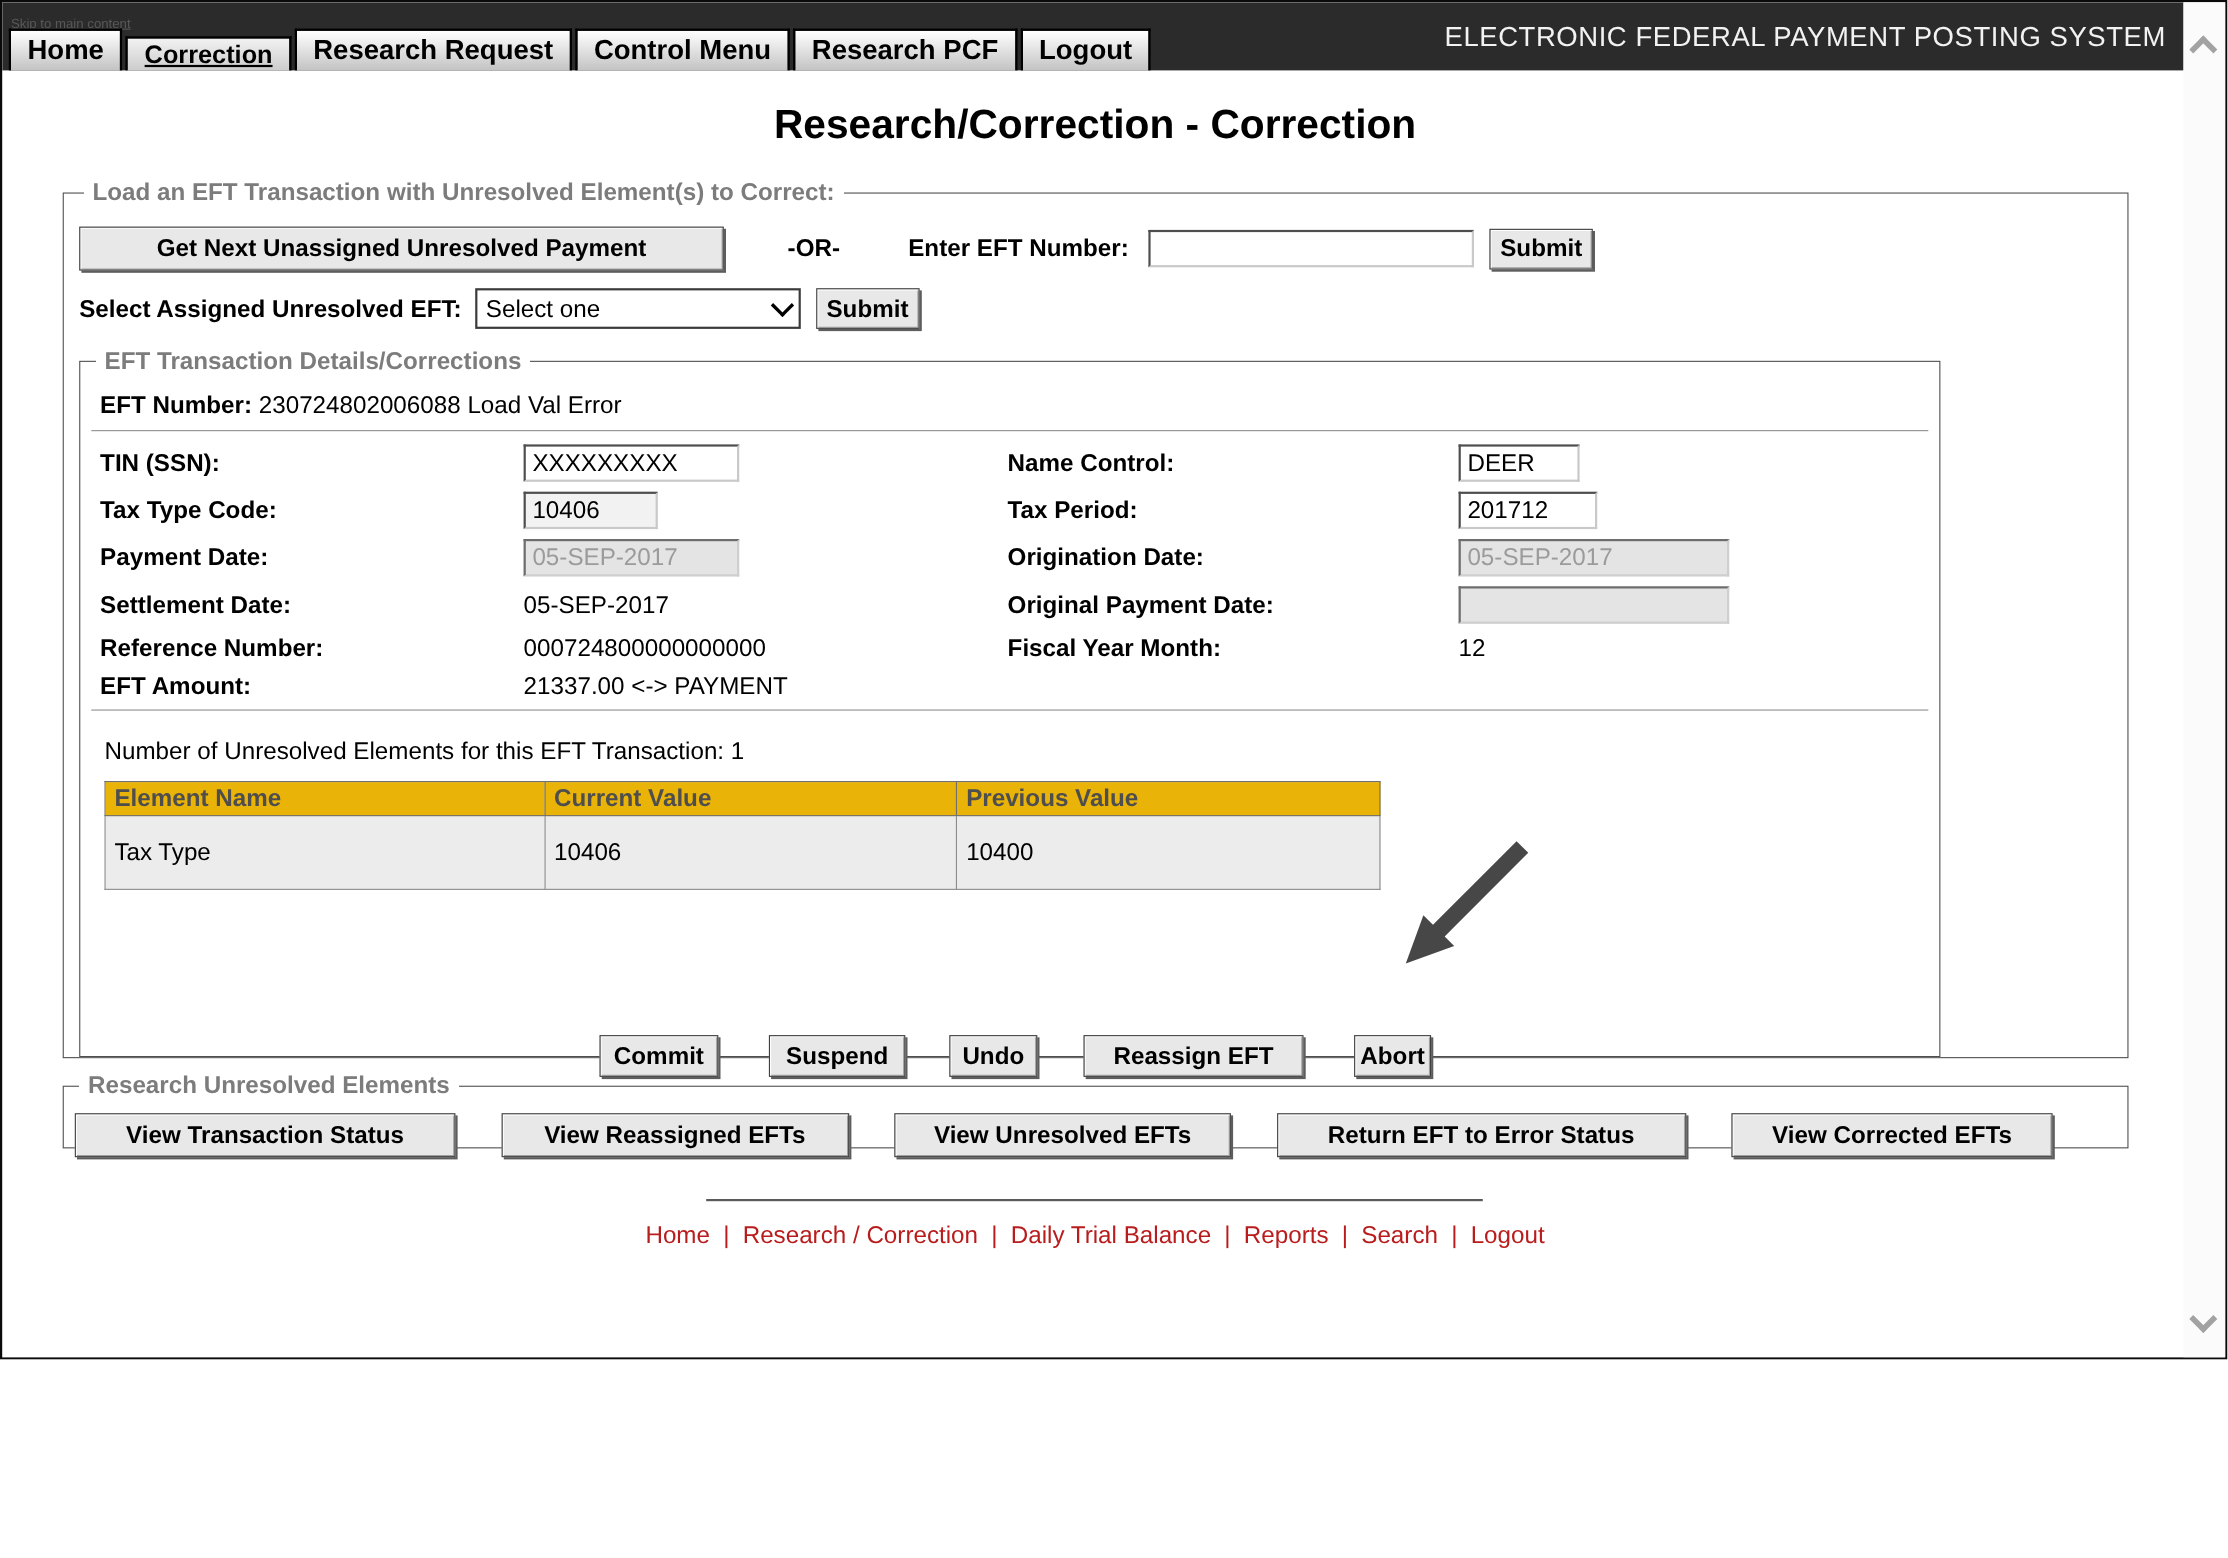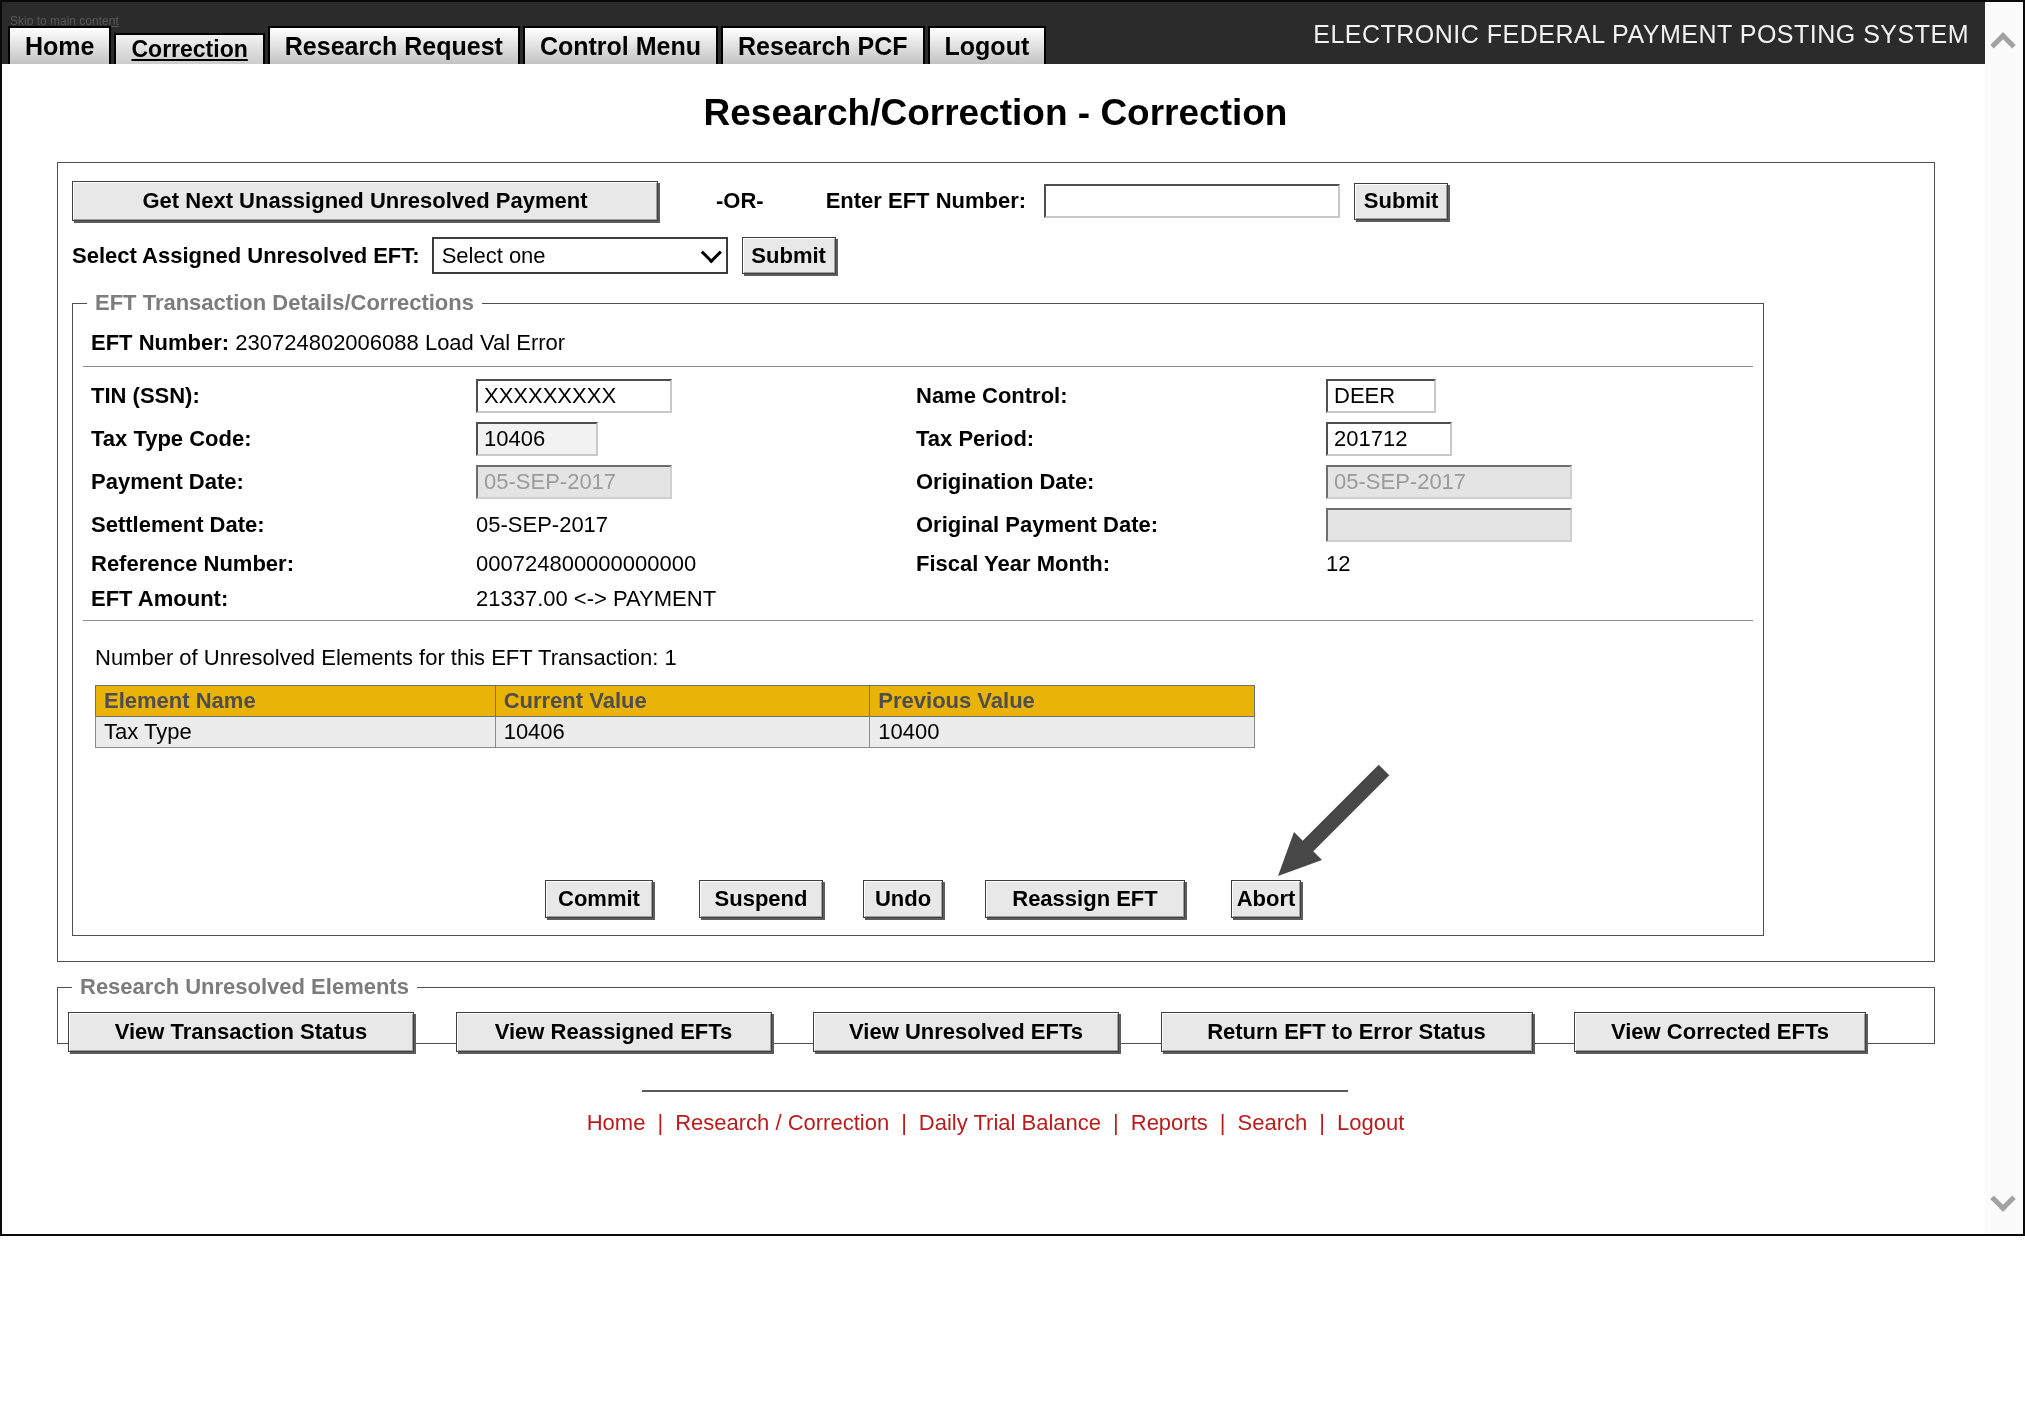--- a/index.html
+++ b/index.html
@@ -59,21 +59,21 @@
   .eft-line { margin:14px 0 10px 8px; font-size:22px; }
   .eft-line b { font-weight:bold; }
   .sep { border:0; border-top:1px solid #8d8d8d; margin:8px 0; }
   .grid { display:grid; grid-template-columns:385px 440px 410px auto; row-gap:9px; align-items:center;
           margin:12px 0 6px 8px; font-size:22px; }
   .cellv { font-size:22px; }
   .w195{width:196px;} .w120{width:122px;} .w110{width:110px;} .w125{width:126px;} .w245{width:246px;}
   .count-line { margin:24px 0 14px 12px; font-size:22px; }
   .elements-table { border-collapse:collapse; margin-left:12px; width:1160px; font-size:22px; }
   .elements-table th { background:#eab308; color:#4e4e4e; font-weight:600; text-align:left; padding:2px 8px; border:1px solid #6f6f6f; }
-  .elements-table td { background:#ececec; color:#000; padding:2px 8px; border:1px solid #8a8a8a; }
+  .elements-table td { background:#ececec; color:#000; padding:20px 8px; border:1px solid #8a8a8a; }
   .action-row { display:flex; align-items:center; margin-top:132px; margin-left:462px; }
   .btn-commit{width:108px;height:38px;} .btn-suspend{width:124px;height:38px;margin-left:46px;}
   .btn-undo{width:80px;height:38px;margin-left:40px;} .btn-reassign{width:200px;height:38px;margin-left:42px;}
   .btn-abort{width:70px;height:38px;margin-left:46px;}
   .annot-arrow { position:absolute; left:1262px; top:758px; width:135px; height:135px; pointer-events:none; }
 
   
   .research-row { display:flex; align-items:center; justify-content:space-between; margin-top:12px; padding-right:58px; }
   .btn-r1{width:346px;height:40px;} .btn-r2{width:306px;height:40px;} .btn-r3{width:316px;height:40px;}
   .btn-r4{width:372px;height:40px;} .btn-r5{width:292px;height:40px;}
@@ -103,20 +103,21 @@
   </div>
 
   <div class="scrollbar">
     <div class="chev chev-up"></div>
     <div class="chev chev-down"></div>
   </div>
 
   <div class="page-title">Research/Correction - Correction</div>
 
   <fieldset class="fs-load">
+    <legend>Load an EFT Transaction with Unresolved Element(s) to Correct:</legend>
 
     <div class="row1">
       <div class="btn btn-getnext">Get Next Unassigned Unresolved Payment</div>
       <span class="or-text">-OR-</span>
       <span class="lbl">Enter EFT Number:</span>
       <input class="txt-input eft-input" value="" style="">
       <div class="btn btn-submit">Submit</div>
     </div>
 
     <div class="row2">

